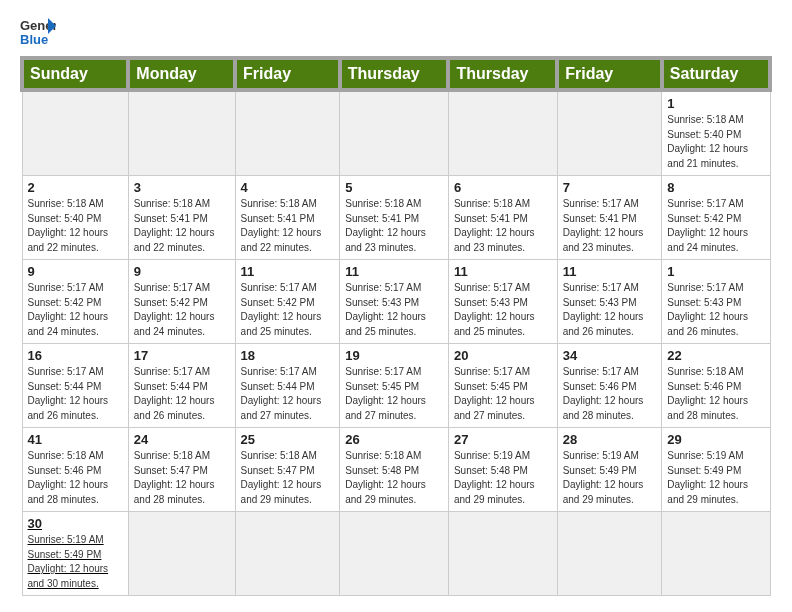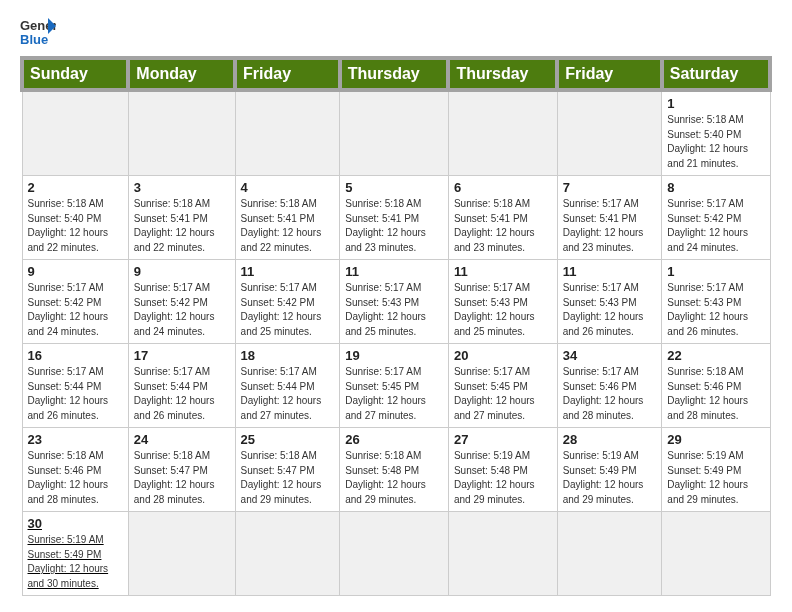--- a/index.html
+++ b/index.html
@@ -277,21 +277,21 @@
           <td>
             <div class="day-num">22</div>
             <div class="day-info">Sunrise: 5:18 AM
 Sunset: 5:46 PM
 Daylight: 12 hours
 and 28 minutes.</div>
           </td>
         </tr>
         <tr>
           <td>
-            <div class="day-num">23</div>
+            <div class="day-num">41</div>
             <div class="day-info">Sunrise: 5:18 AM
 Sunset: 5:46 PM
 Daylight: 12 hours
 and 28 minutes.</div>
           </td>
           <td>
             <div class="day-num">24</div>
             <div class="day-info">Sunrise: 5:18 AM
 Sunset: 5:47 PM
 Daylight: 12 hours

